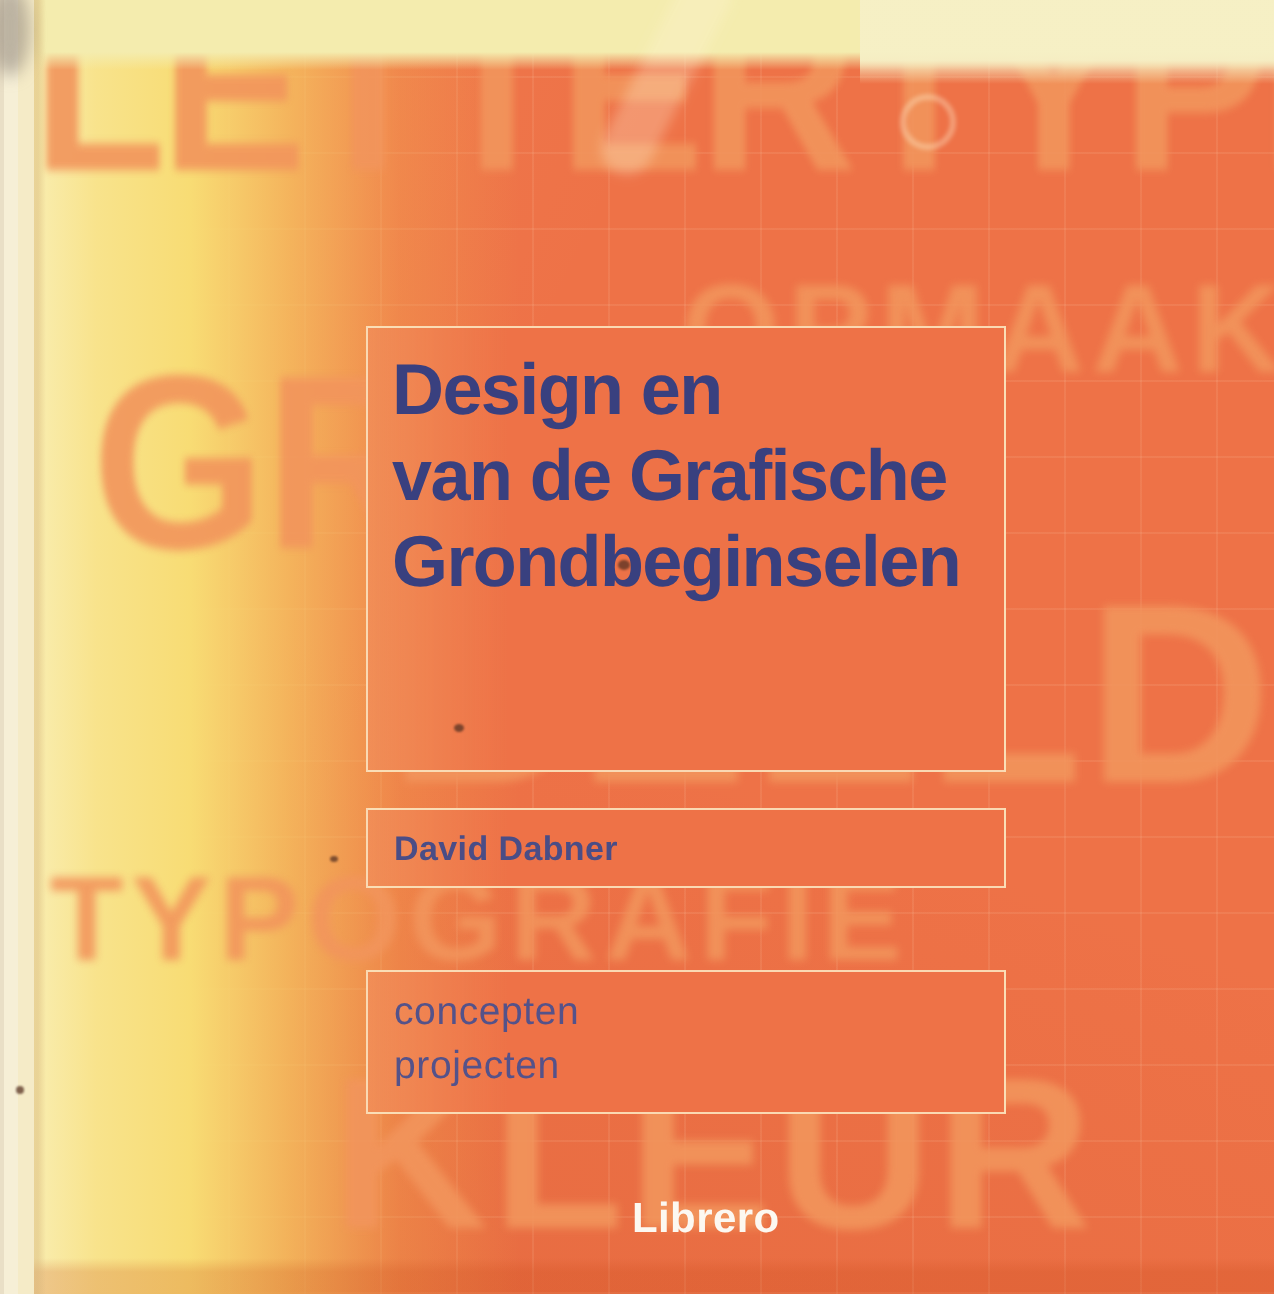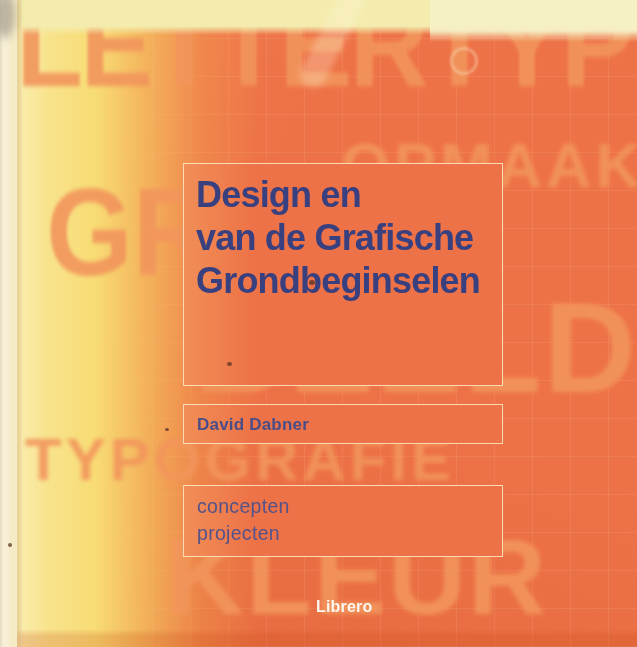--- a/index.html
+++ b/index.html
@@ -70,21 +70,21 @@
   .author-text {
     position:absolute; left:13px; top:10px;
     font-size:17px; font-weight:bold; color:#4a4d86; letter-spacing:0.2px;
   }
   .subtitle-text {
     position:absolute; left:13px; top:7px;
     font-size:19.5px; color:#54528a; line-height:27px; letter-spacing:0.3px;
   }
   .publisher {
     position:absolute; left:316px; top:598px;
-    font-size:16px; font-weight:bold; color:#fcf8f1; letter-spacing:0.2px;
+    font-size:21px; font-weight:bold; color:#fcf8f1; letter-spacing:0.2px;
   }
   .scan-left-edge {
     position:absolute; left:0; top:0; width:23px; height:647px;
     background:linear-gradient(90deg,
       #e9dfc6 0 2px, #f6efd6 2px 9px, #f5ebc7 9px 17px,
       rgba(214,180,120,0.45) 17px 19px, rgba(214,180,120,0) 23px);
   }
   .corner-mark {
     position:absolute; left:-5px; top:-8px; width:20px; height:46px;
     background:rgba(140,130,118,0.55); filter:blur(4px); border-radius:50%;

